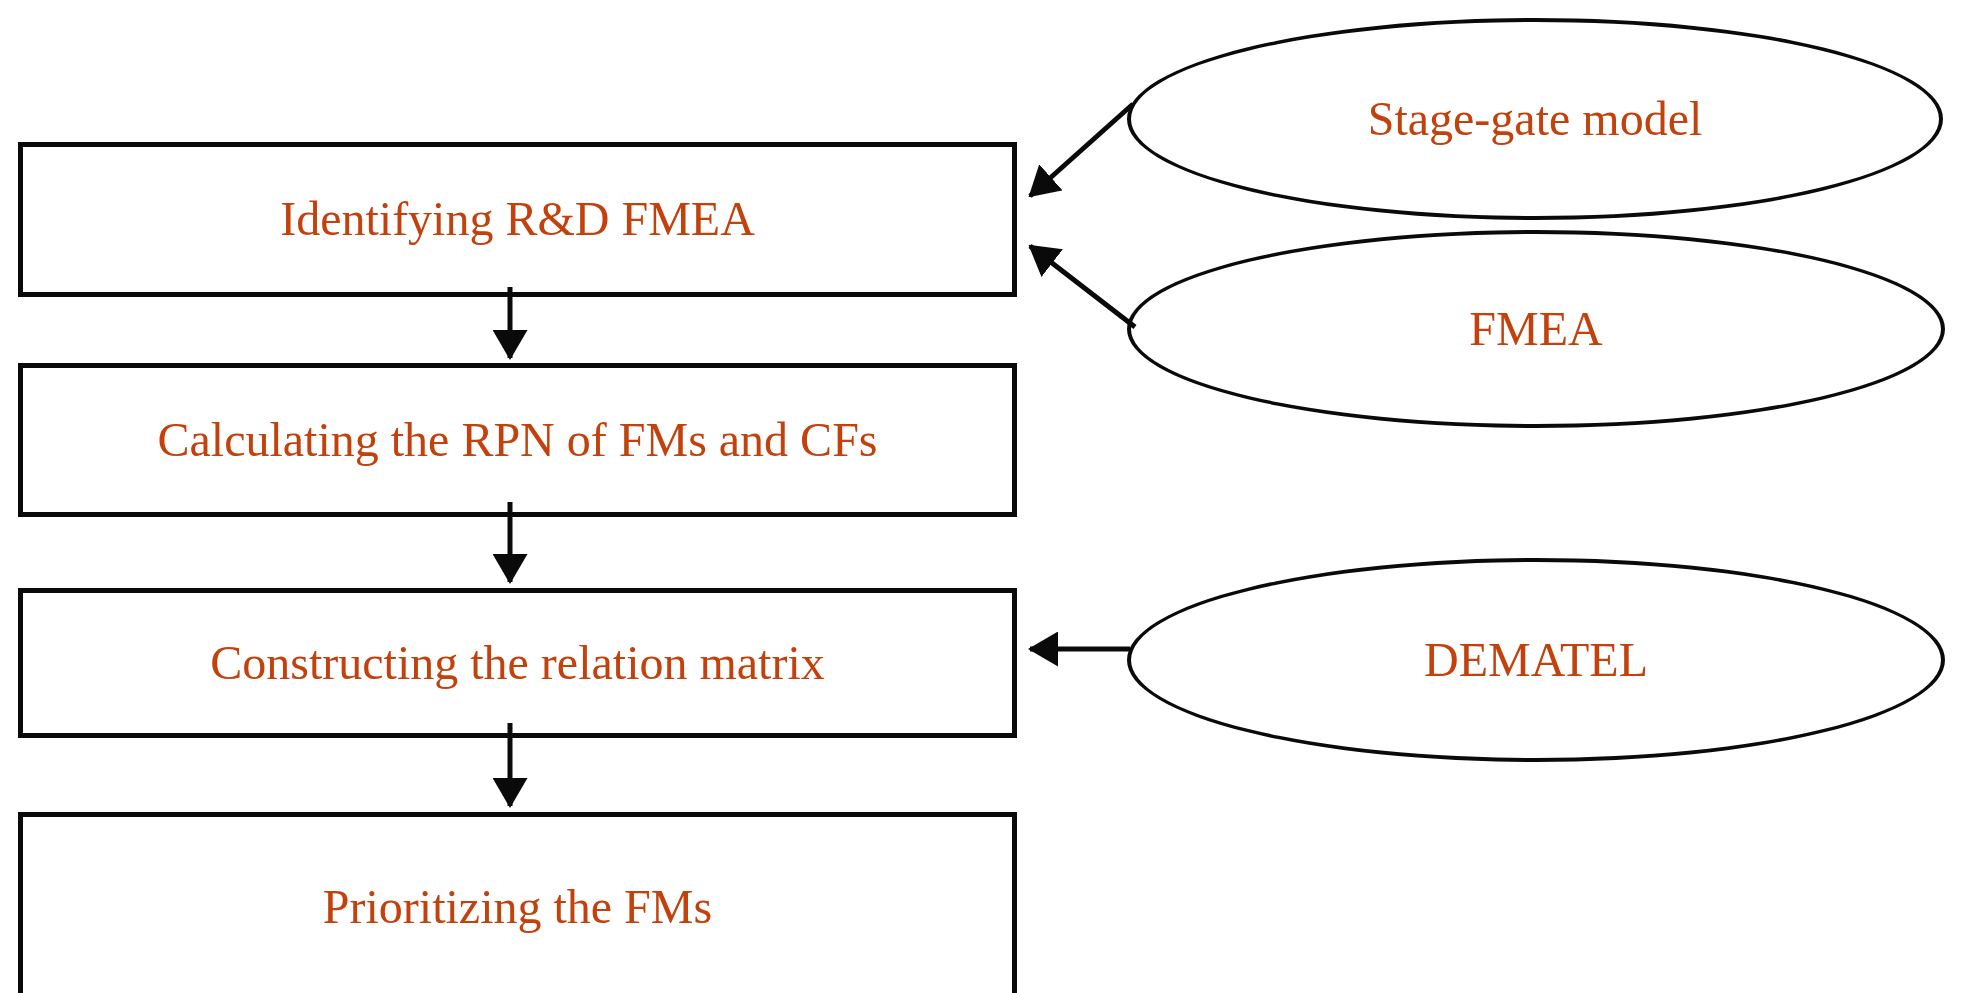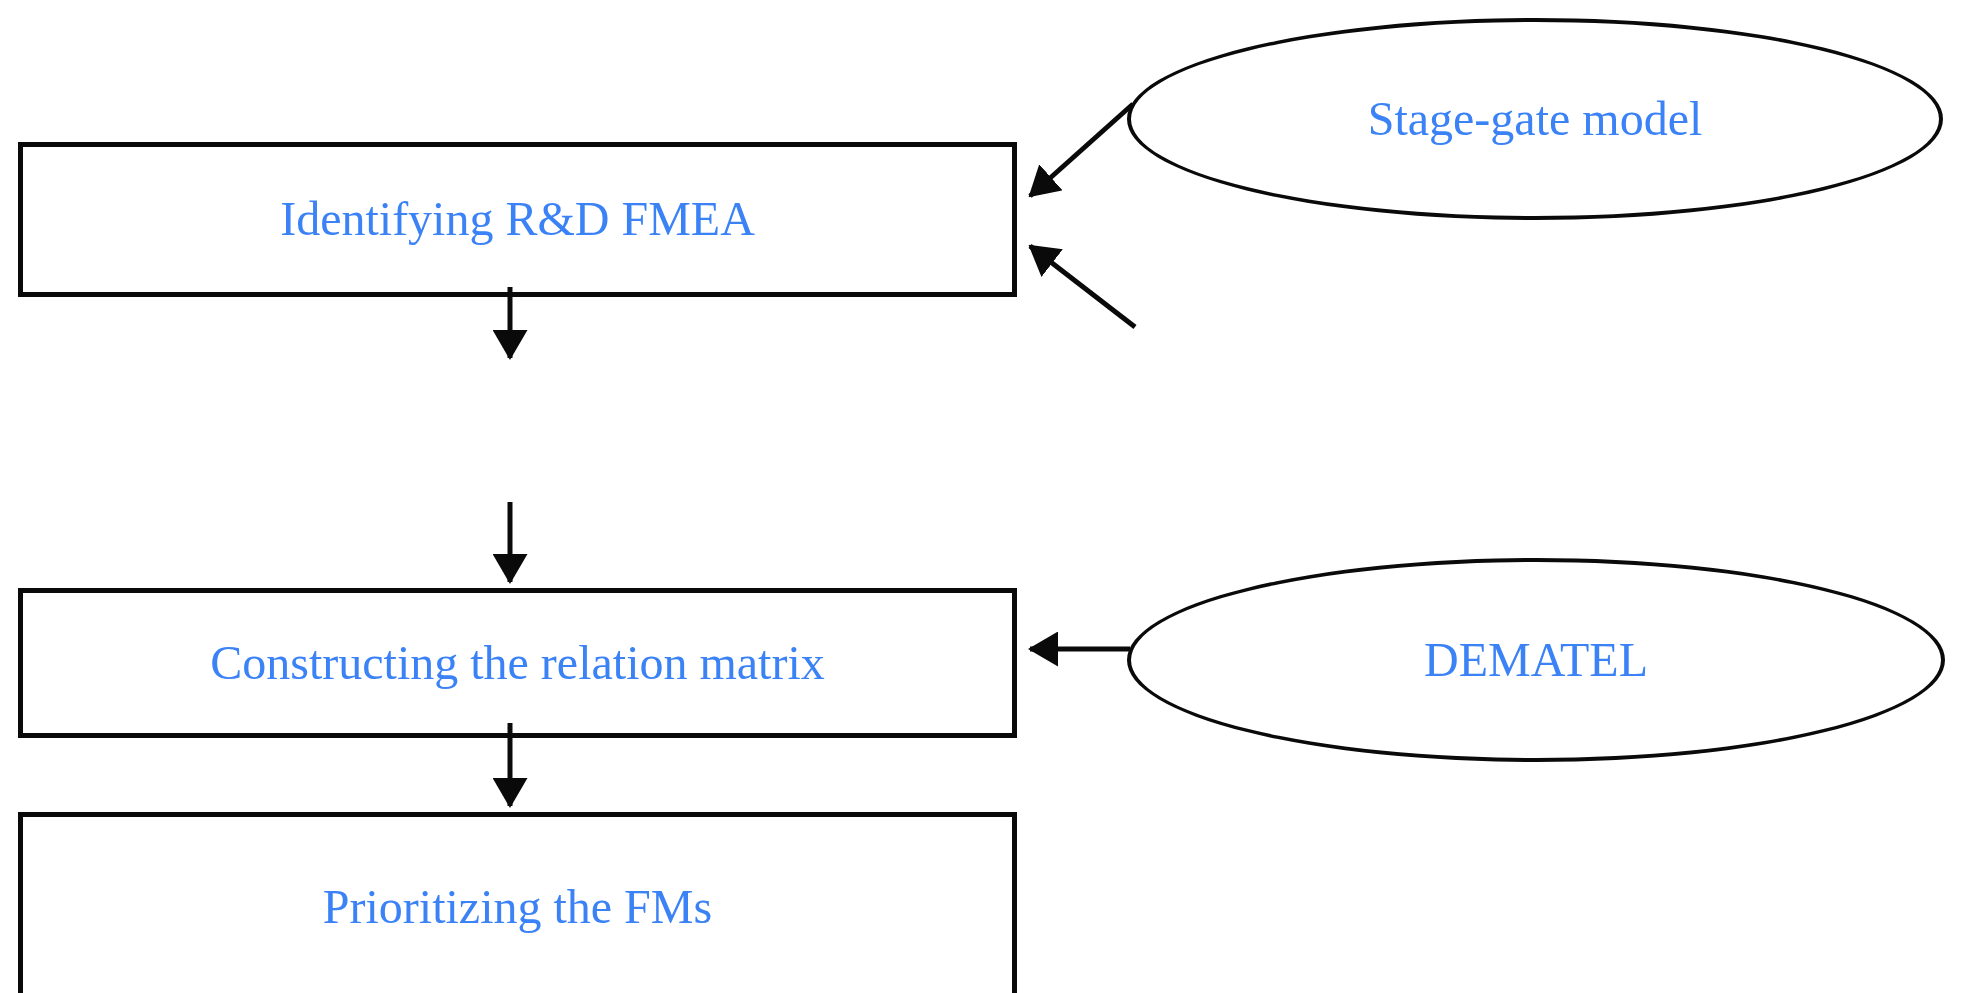--- a/index.html
+++ b/index.html
@@ -23,21 +23,21 @@
     width: 999px;
     border: 5px solid #0a0a0a;
     background: #ffffff;
     display: flex;
     align-items: center;
     justify-content: center;
     box-sizing: border-box;
   }
   .flow-box .label,
   .ellipse .label {
-    color: #3b82f6;
+    color: #c2410c;
     font-size: 48px;
     line-height: 1.1;
     text-align: center;
     white-space: nowrap;
   }
   .box-1 { top: 142px; height: 155px; }
   .box-2 { top: 363px; height: 154px; }
   .box-3 { top: 588px; height: 150px; }
   .box-4 { top: 812px; height: 190px; }
 
@@ -66,33 +66,39 @@
 </style>
 </head>
 <body>
 
 <div class="canvas">
 
   <div class="flow-box box-1">
     <span class="label">Identifying R&amp;D FMEA</span>
   </div>
 
+  <div class="flow-box box-2">
+    <span class="label">Calculating the RPN of FMs and CFs</span>
+  </div>
 
   <div class="flow-box box-3">
     <span class="label">Constructing the relation matrix</span>
   </div>
 
   <div class="flow-box box-4">
     <span class="label">Prioritizing the FMs</span>
   </div>
 
   <div class="ellipse ellipse-stage-gate">
     <span class="label">Stage-gate model</span>
   </div>
 
+  <div class="ellipse ellipse-fmea">
+    <span class="label">FMEA</span>
+  </div>
 
   <div class="ellipse ellipse-dematel">
     <span class="label">DEMATEL</span>
   </div>
 
   <svg class="arrow-layer" viewBox="0 0 1971 993" xmlns="http://www.w3.org/2000/svg">
     <defs>
       <marker id="arrowhead" markerUnits="strokeWidth" markerWidth="6" markerHeight="7" refX="5.6" refY="3.5" orient="auto">
         <path d="M0,0 L6,3.5 L0,7 Z" fill="#0a0a0a"></path>
       </marker>

